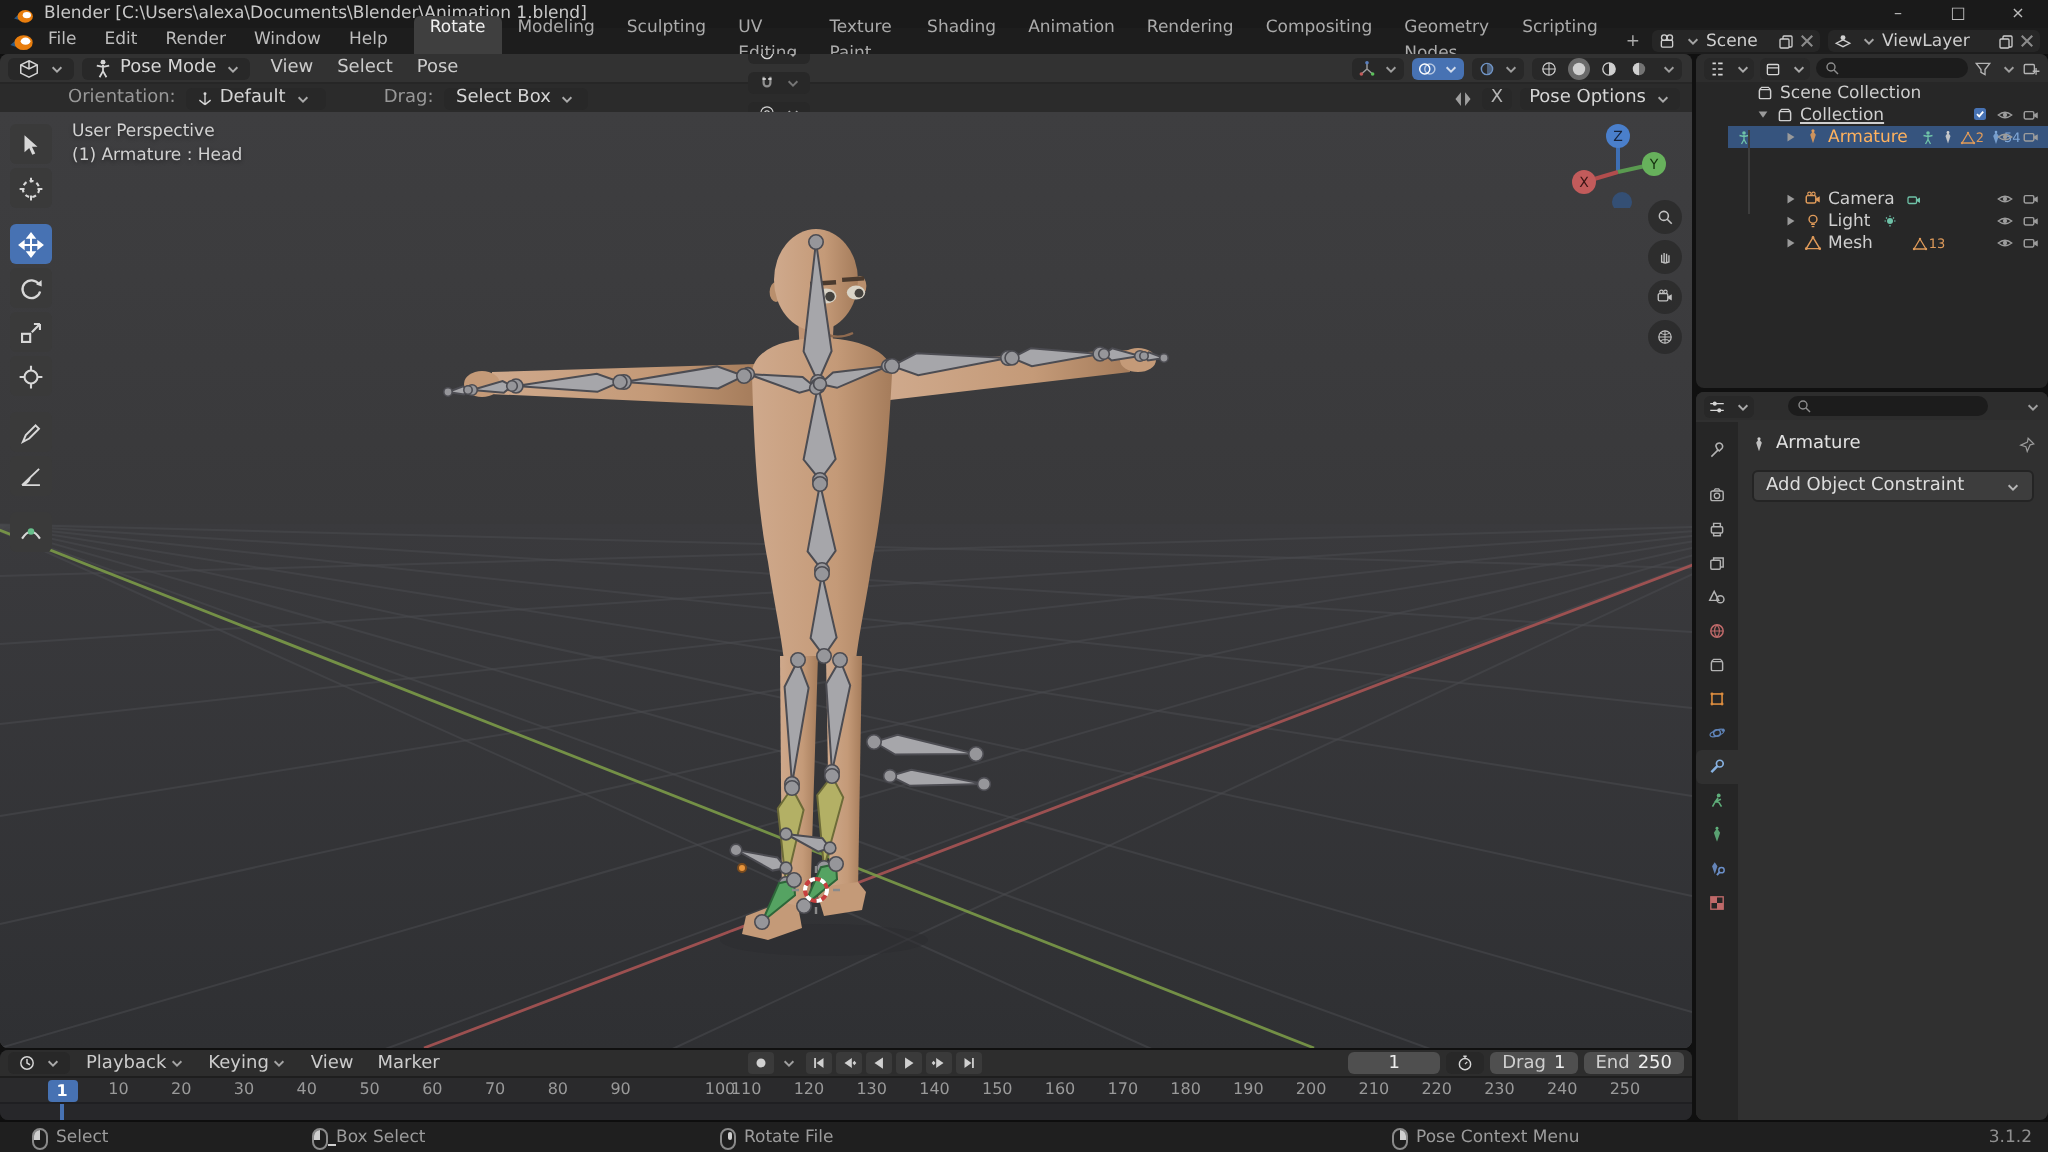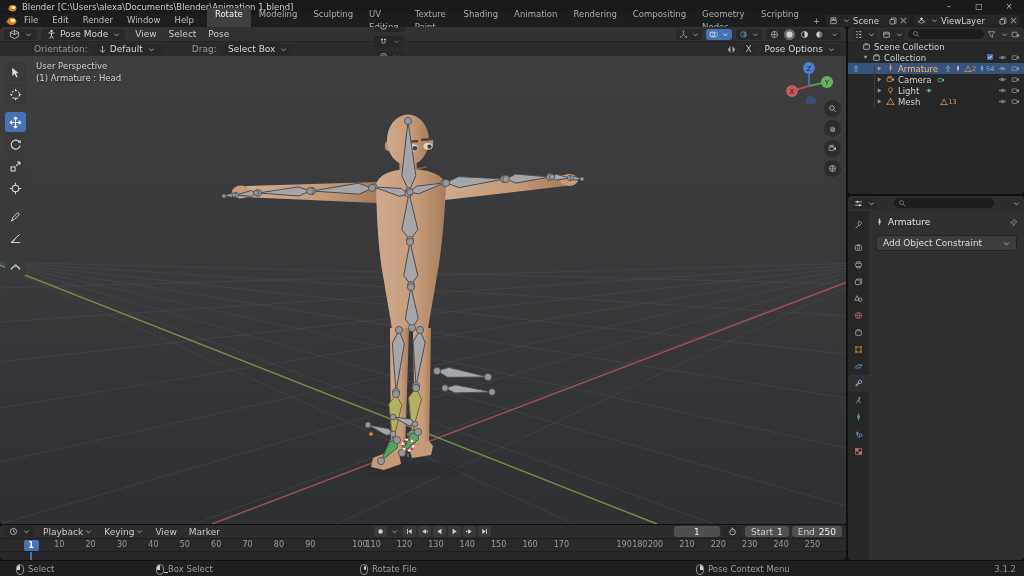--- a/index.html
+++ b/index.html
@@ -52,21 +52,21 @@
   .graybtn{display:inline-flex;align-items:center;background:#4f4f4f;border-radius:3px;height:11px;padding:0 6px;color:#eee;gap:4px;}
   #tl-ruler{position:relative;height:13px;background:#2a2a2c;border-top:1px solid #1e1e1e;box-sizing:border-box;}
   #tl-ruler .fr{position:absolute;top:1px;transform:translateX(-50%);color:#9a9a9a;font-size:8px;}
   #tl-track{position:relative;height:9px;background:#27272a;border-top:1px solid #1f1f22;box-sizing:border-box;}
   #cur-frame-pill{position:absolute;top:1px;width:15px;height:11px;background:#4772b3;border-radius:2px;color:#fff;font-size:8px;text-align:center;line-height:11px;font-weight:bold;}
   #cur-frame-line{position:absolute;width:2px;background:#4772b3;}
   
   #outliner{left:848px;top:27px;width:176px;height:167px;background:#272727;}
   .panel-header{height:14px;background:#2d2d2d;display:flex;align-items:center;padding:0 4px;gap:3px;}
   .searchpill{display:flex;align-items:center;background:#1c1c1c;border-radius:6px;height:10px;flex:1;padding:0 4px;color:#8d8d8d;gap:3px;}
-  #ol-rows{position:relative;font-size:8.5px;}
+  #ol-rows{position:relative;font-size:8.5px;padding-left:16px;}
   .ol-row{position:relative;height:11px;display:flex;align-items:center;gap:3px;color:#cfcfcf;}
   .ol-row.selected{background:#36547e;}
   .ol-row .nm.active-obj{color:#ffb25e;}
   .ol-right{position:absolute;right:4px;display:flex;gap:4px;color:#9c9c9c;}
   .badge{display:inline-flex;align-items:flex-end;font-size:6.5px;color:#bbb;}
   
   #properties{left:848px;top:196px;width:176px;height:364px;background:#303030;}
   #prop-tabs{position:absolute;left:0;top:15px;bottom:0;width:21px;background:#262626;display:flex;flex-direction:column;align-items:center;padding-top:6px;gap:0;}
   #prop-tabs .ptab{width:21px;height:17px;display:flex;align-items:center;justify-content:center;color:#b2b2b2;}
   #prop-tabs .ptab.active{background:#303030;border-radius:3px 0 0 3px;}
@@ -759,21 +759,21 @@
         <span class="graybtn" style="width:34px;justify-content:center">1</span>
         <span class="pill">
             <span class="icon i9">
               <svg viewBox="0 0 16 16">
                 <circle cx="8" cy="9" r="5" fill="none" stroke="currentColor" stroke-width="1.3"></circle>
                 <path d="M6.5,2 h3 M8,4 v-2 M8,9 l2,-2" stroke="currentColor" fill="none" stroke-width="1.2"></path>
               </svg>
             </span>
           </span>
         <span class="graybtn">
-            <span class="label-dim" style="color:#cfcfcf">Start</span>
+            <span class="label-dim" style="color:#cfcfcf">Drag</span>
             <span>1</span>
           </span>
         <span class="graybtn">
             <span class="label-dim" style="color:#cfcfcf">End</span>
             <span>250</span>
           </span>
       </div>
     </div>
     <div id="tl-ruler">
         <span class="fr" style="left: 31px;">1</span>
@@ -787,21 +787,21 @@
         <span class="fr" style="left: 278.942px;">80</span>
         <span class="fr" style="left: 310.327px;">90</span>
         <span class="fr" style="left: 360px;">100</span>
         <span class="fr" style="left: 373.096px;">110</span>
         <span class="fr" style="left: 404.481px;">120</span>
         <span class="fr" style="left: 435.866px;">130</span>
         <span class="fr" style="left: 467.252px;">140</span>
         <span class="fr" style="left: 498.637px;">150</span>
         <span class="fr" style="left: 530.021px;">160</span>
         <span class="fr" style="left: 561.407px;">170</span>
-        <span class="fr" style="left: 592.792px; margin-left: 47px;">180</span>
+        <span class="fr" style="left: 592.792px;">180</span>
         <span class="fr" style="left: 624.177px;">190</span>
         <span class="fr" style="left: 655.562px;">200</span>
         <span class="fr" style="left: 686.947px;">210</span>
         <span class="fr" style="left: 718.332px;">220</span>
         <span class="fr" style="left: 749.716px;">230</span>
         <span class="fr" style="left: 781.101px;">240</span>
         <span class="fr" style="left: 812.486px;">250</span>
         <div id="cur-frame-pill" style="left: 23.5px;">1</div>
       </div>
     <div id="tl-track">
@@ -864,21 +864,21 @@
     <div id="ol-rows">
         <div class="ol-row" style="padding-left: 14px;">
           <span class="icon i9">
             <svg viewBox="0 0 16 16">
               <rect x="3" y="5" width="10" height="8" rx="1" fill="none" stroke="currentColor" stroke-width="1.3"></rect>
               <path d="M3,5 L5,3 h6 l2,2" fill="none" stroke="currentColor" stroke-width="1.2"></path>
             </svg>
           </span>
           <span class="nm">Scene Collection</span>
         </div>
-        <div class="ol-row" style="padding-left: 14px;">
+        <div class="ol-row" style="padding-left: 14px; text-decoration: underline;">
           <span class="icon i7" style="color:#9a9a9a">
             <svg viewBox="0 0 8 8">
               <path d="M1.5,2 L4,5.5 L6.5,2 Z" fill="currentColor"></path>
             </svg>
           </span>
           <span class="icon i9">
             <svg viewBox="0 0 16 16">
               <rect x="3" y="5" width="10" height="8" rx="1" fill="none" stroke="currentColor" stroke-width="1.3"></rect>
               <path d="M3,5 L5,3 h6 l2,2" fill="none" stroke="currentColor" stroke-width="1.2"></path>
             </svg>
@@ -971,21 +971,21 @@
               </svg>
             </span>
             <span class="icon i9">
               <svg viewBox="0 0 16 16">
                 <rect x="2" y="5" width="8.5" height="6.5" rx="1.2" fill="none" stroke="currentColor" stroke-width="1.3"></rect>
                 <path d="M10.5,7.5 L14,5.5 V11 L10.5,9" fill="currentColor"></path>
               </svg>
             </span>
           </span>
         </div>
-        <div class="ol-row" style="padding-left: 4px;">
+        <div class="ol-row" style="padding-left: 4px; margin-top: 20px;">
           <span style="width:8px"></span>
           <span style="width:10px"></span>
           <span class="icon i7" style="color:#9a9a9a">
             <svg viewBox="0 0 8 8">
               <path d="M2,1.5 L6,4 L2,6.5 Z" fill="currentColor"></path>
             </svg>
           </span>
           <span class="icon i9" style="color:#de9a5a">
             <svg viewBox="0 0 16 16">
               <rect x="2" y="5" width="8.5" height="6.5" rx="1.2" fill="none" stroke="currentColor" stroke-width="1.3"></rect>

